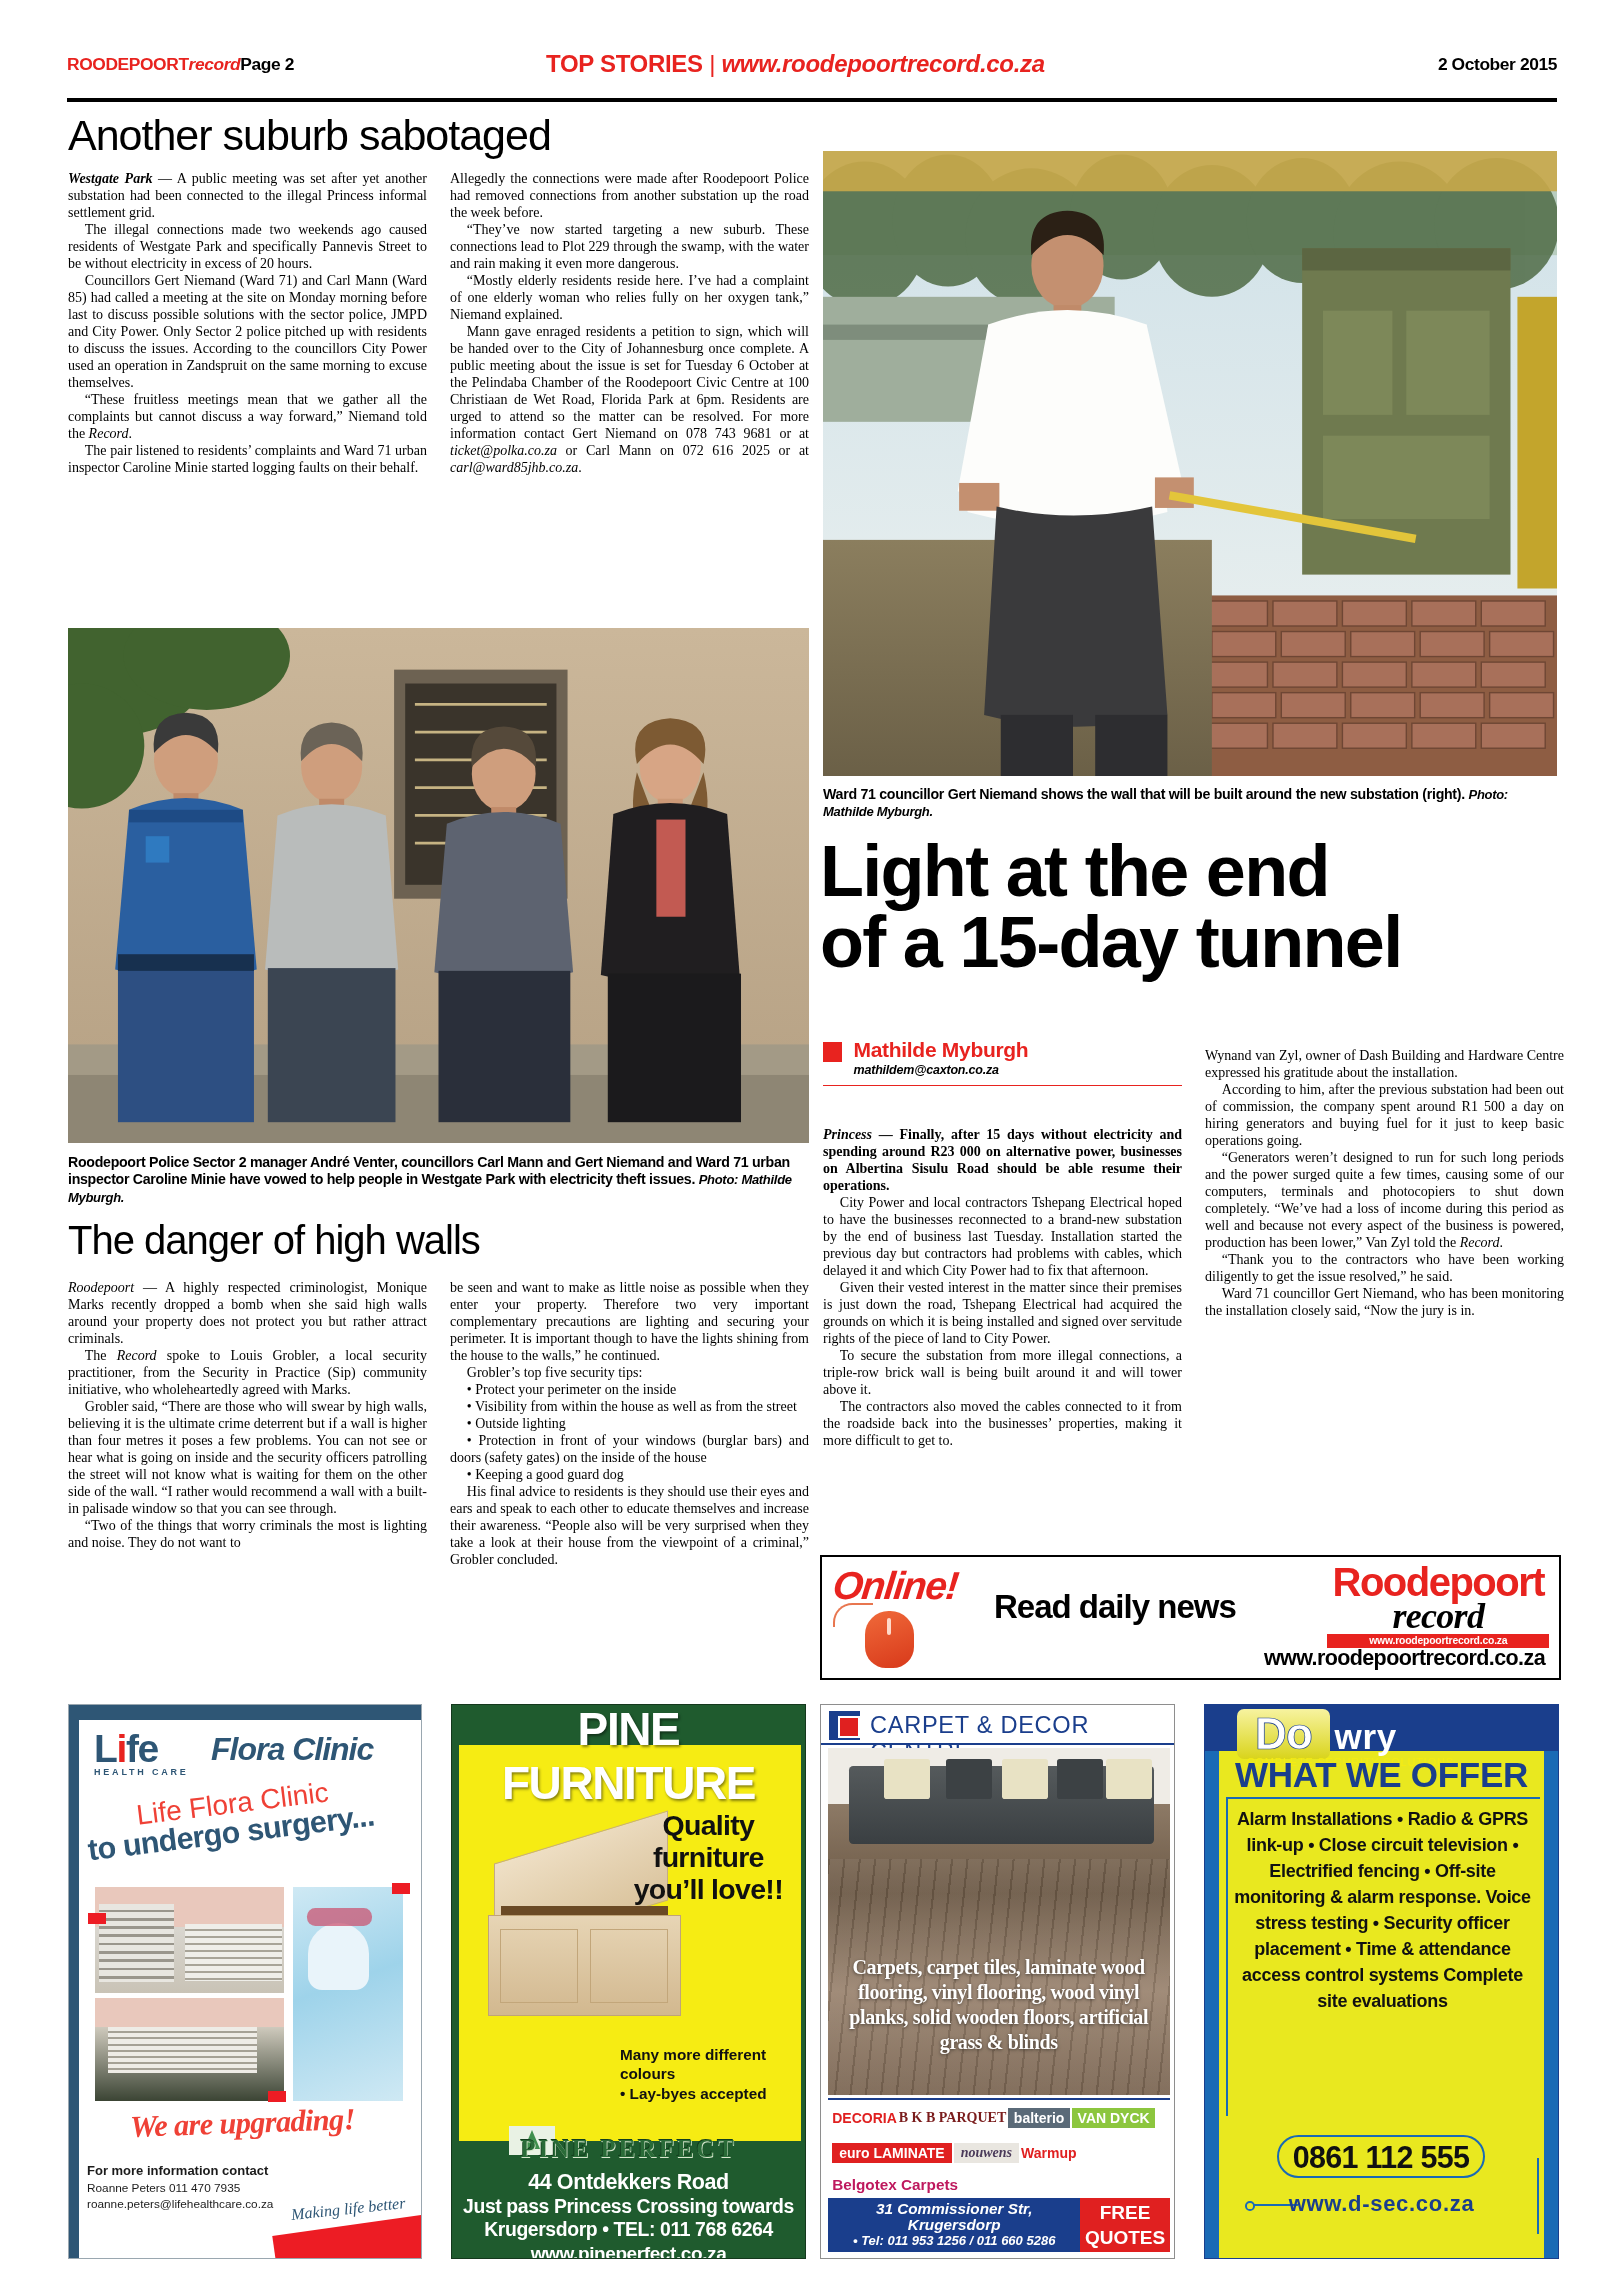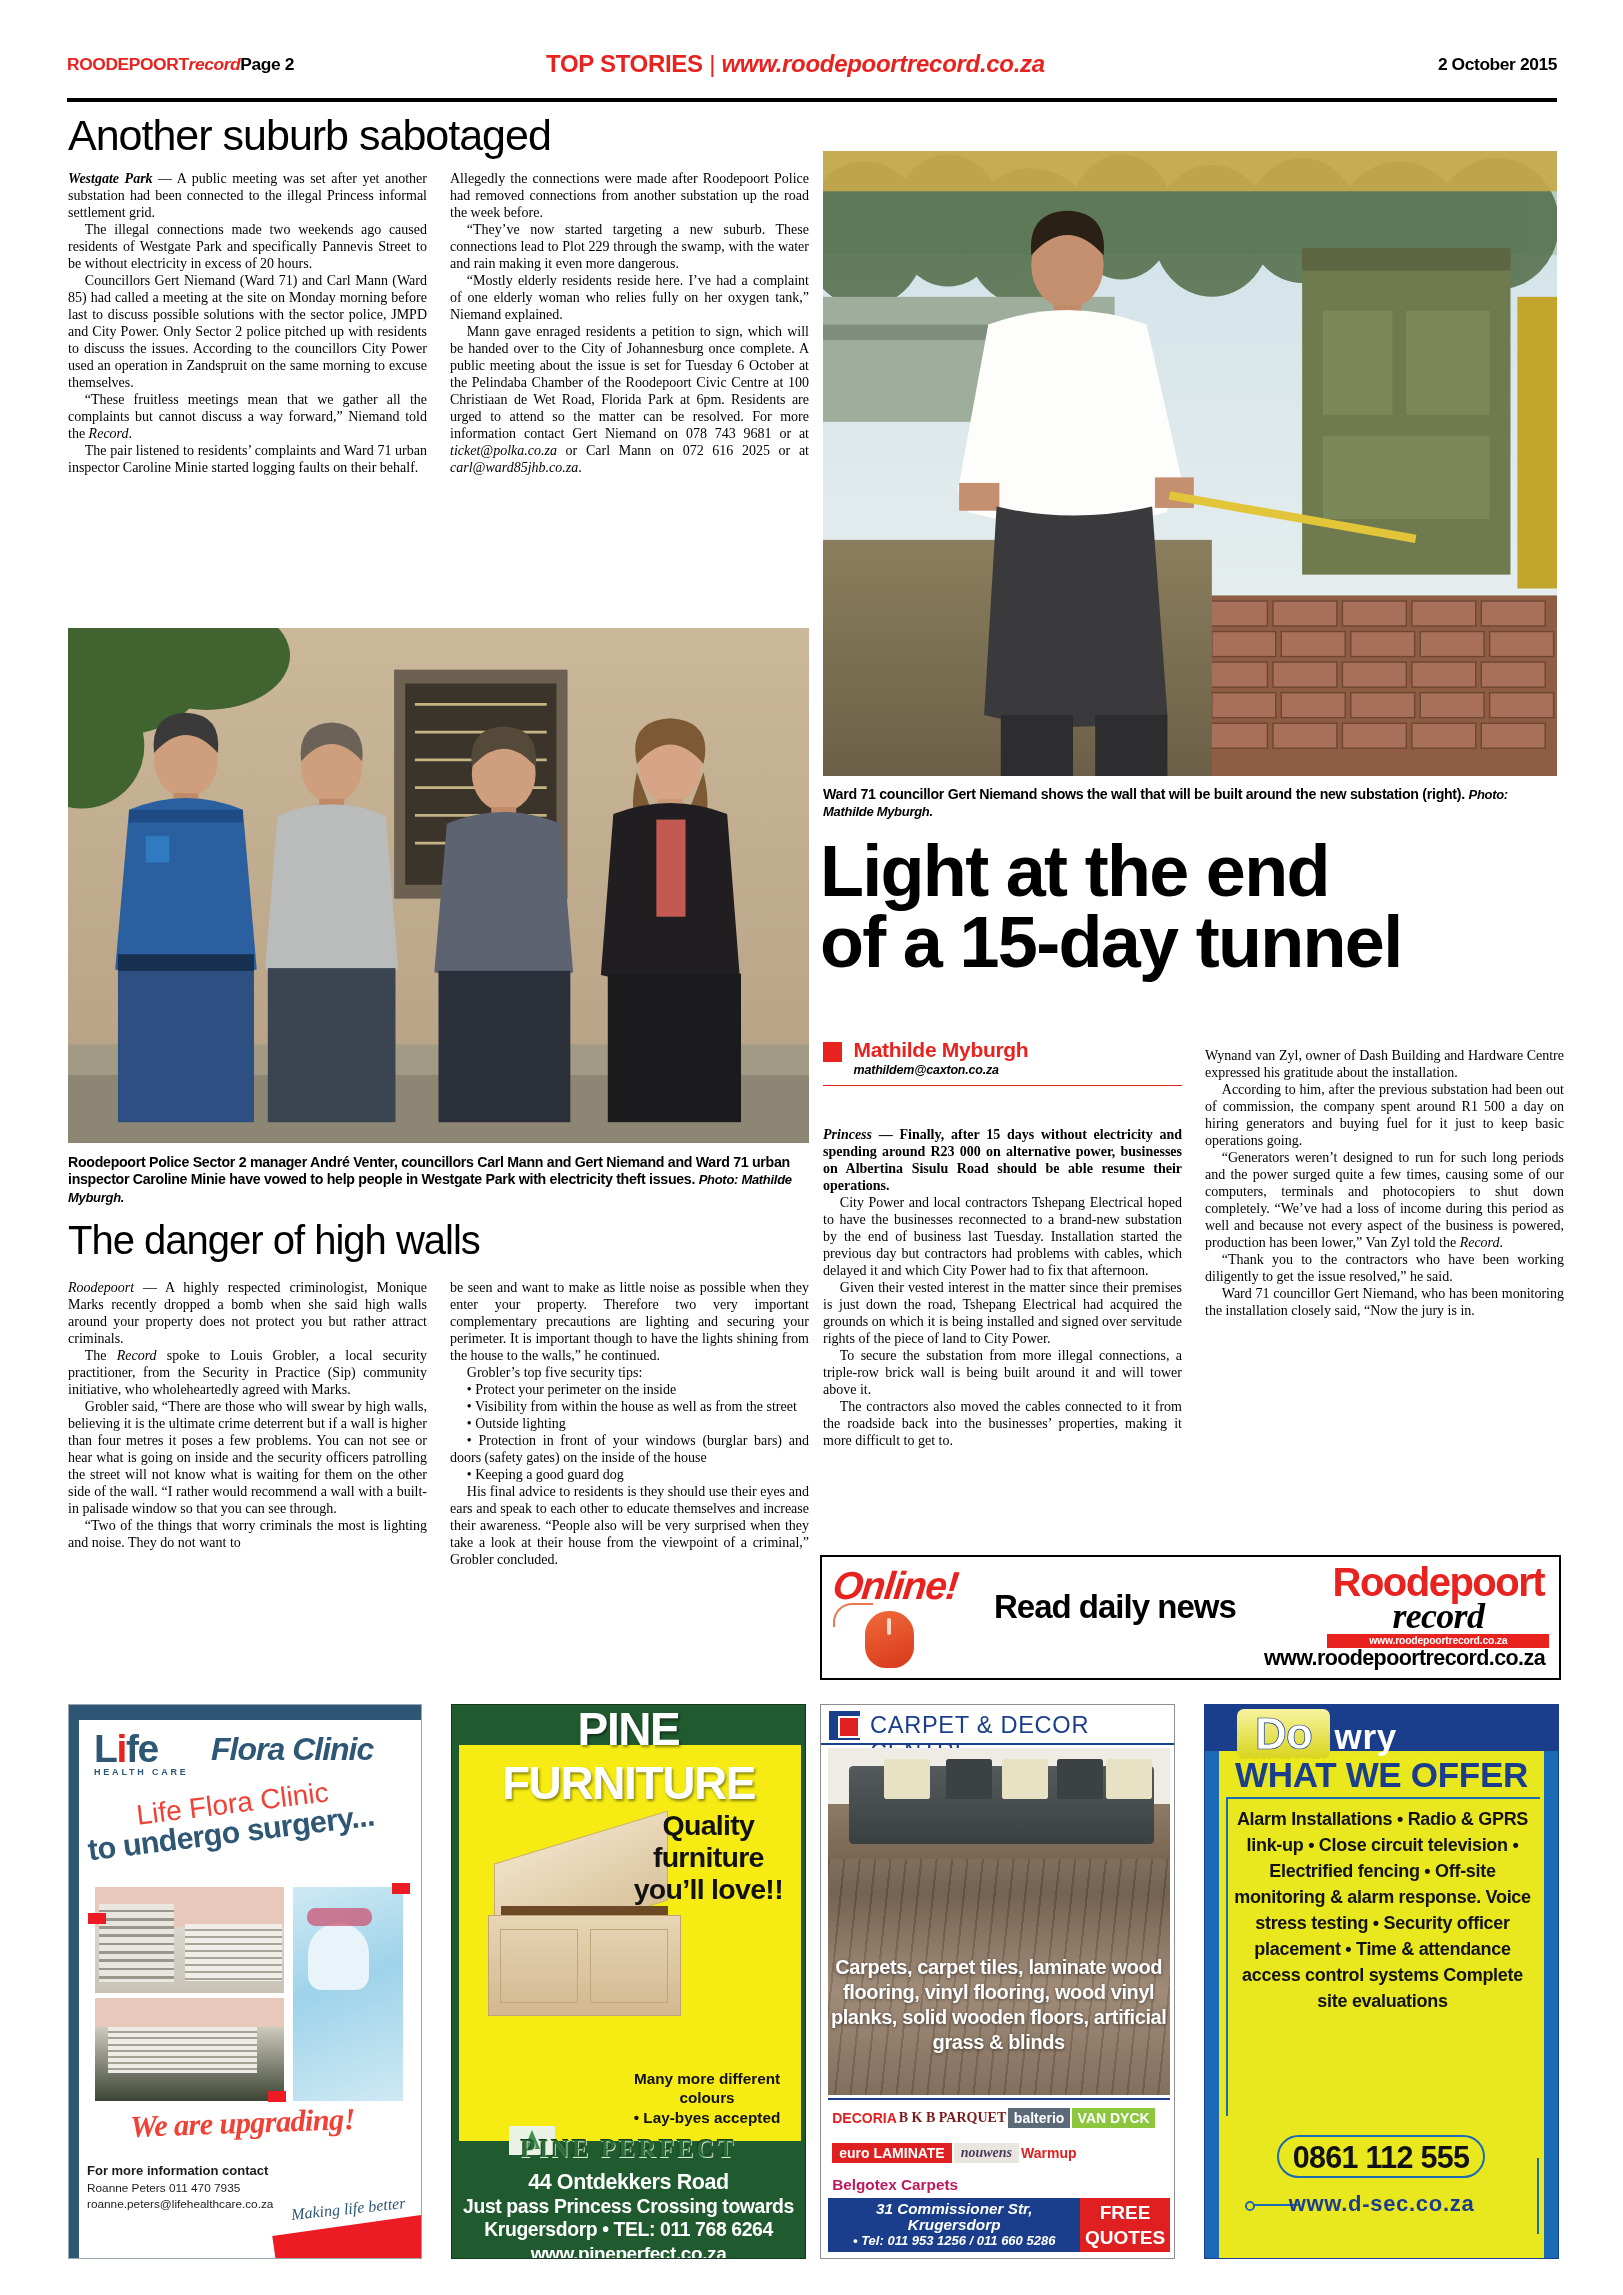--- a/index.html
+++ b/index.html
@@ -194,23 +194,23 @@
       background: linear-gradient(170deg,#efe0c6,#d9c29b); transform: skewY(-17deg);
       border:1.4px solid #c5ab83; }
   #ad2 .chest .body { position:absolute; left:5.6px; top:78px; width:193px; height:101px;
       background: linear-gradient(180deg,#e7d5b5,#d2b88f); border:1.4px solid #c0a478; }
   #ad2 .chest .body::before { content:""; position:absolute; left:11px; top:12.5px; width:76px; height:72px;
       border:1.4px solid #c2a67a; }
   #ad2 .chest .body::after { content:""; position:absolute; left:101px; top:12.5px; width:76px; height:72px;
       border:1.4px solid #c2a67a; }
   #ad2 .chest .inner { position:absolute; left:18px; top:69px; width:167px; height:25px;
       background:#6b4a25; }
-  #ad2 .many { position:absolute; right:11px; top:340px; width:174px; text-align:center;
+  #ad2 .many { position:absolute; right:11px; top:340px; width:174px; text-align:left;
       font-family:"Liberation Sans",sans-serif; font-weight:bold; font-size:15.3px; color:#111;
-      line-height:19.4px;margin-top:24px; }
+      line-height:19.4px; }
   #ad2 .pp { position:absolute; left:0; top:430px; width:100%; text-align:center;
       font-family:"Liberation Serif",serif; font-weight:bold; font-size:25px; color:#2a6b38;
       letter-spacing:2.8px; text-shadow: 0.7px 0.7px 0 #d9e8cf, -0.7px -0.7px 0 #123d1c; }
   #ad2 .tree { position:absolute; left:57px; top:421px; width:46px; height:29px;
       background:#e9f2e4; }
   #ad2 .tree::after { content:""; position:absolute; left:15.3px; top:3.5px; width:0; height:0;
       border-left:8.3px solid transparent; border-right:8.3px solid transparent; border-bottom:19.4px solid #3f8f4d; }
   #ad2 .addr { position:absolute; left:0; top:466px; width:100%; text-align:center;
       font-family:"Liberation Sans",sans-serif; font-weight:bold; color:#fff;
       font-size:19.4px; line-height:23.6px; letter-spacing:-0.4px; }
@@ -227,21 +227,21 @@
   #ad3 .hdr .nm { position:absolute; left:49px; top:7px;
       font-family:"Liberation Sans",sans-serif; font-size:23.6px; color:#1a3e8c; letter-spacing:0.7px; }
   #ad3 .room { position:absolute; left:7px; top:43px; width:342px; height:347px;
       background: linear-gradient(180deg,#efece6 0%,#efece6 16%,#8d7a66 16%,#6d5a47 42%,#9b8571 70%,#7b6653 100%); }
   #ad3 .room .sofa { position:absolute; left:21px; top:18px; width:305px; height:78px;
       background: linear-gradient(180deg,#555a5c,#3a3f42); border-radius:4.2px; }
   #ad3 .room .cush { position:absolute; top:11px; width:46px; height:40px; border-radius:2.8px; }
   #ad3 .room .floorgrain { position:absolute; left:0; top:111px; width:100%; height:236px;
       background: repeating-linear-gradient(96deg, rgba(0,0,0,.10) 0 2.1px, rgba(255,255,255,.06) 2.1px 15.3px); }
   #ad3 .svc { position:absolute; left:9.7px; top:250px; width:336px; text-align:center;
-      font-family:Liberation Sans, sans-serif; font-weight:bold; color:#fff; font-size:20px;
+      font-family:Liberation Serif, serif; font-weight:bold; color:#fff; font-size:20px;
       line-height:25px; letter-spacing:-0.4px; text-shadow: 0 1.4px 3.5px rgba(0,0,0,.55); }
   #ad3 .brands { position:absolute; left:7px; top:393px; width:342px; height:106px;
       background:#fff; border-top:2.8px solid #1a3e8c; }
   #ad3 .brandrow { position:absolute; left:4.2px; width:335px; display:flex; align-items:center; gap:2px; }
   #ad3 .bd { font-family:"Liberation Serif",serif; font-weight:bold; font-size:14px; }
   #ad3 .foot { position:absolute; left:7px; bottom:5.6px; width:342px; height:54px; background:#1a3e8c; }
   #ad3 .foot .txt { position:absolute; left:4.2px; top:2.8px; width:244px; color:#fff; text-align:center;
       font-family:"Liberation Sans",sans-serif; font-weight:bold; font-size:13px; line-height:16px;font-style:italic; }
   #ad3 .foot .txt .l1 { font-size:15.3px; }
   #ad3 .foot .fq { position:absolute; right:0; top:0; width:90px; height:54px; background:#e02020;

